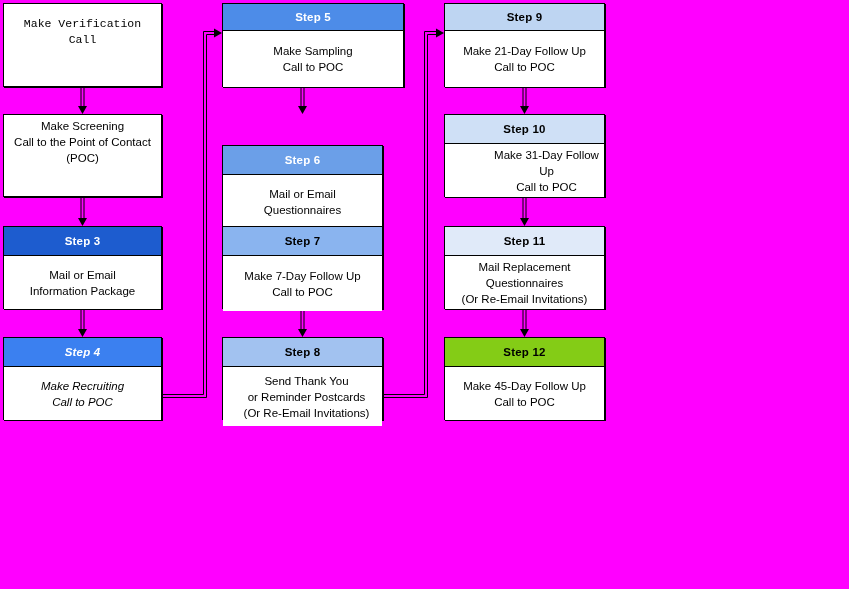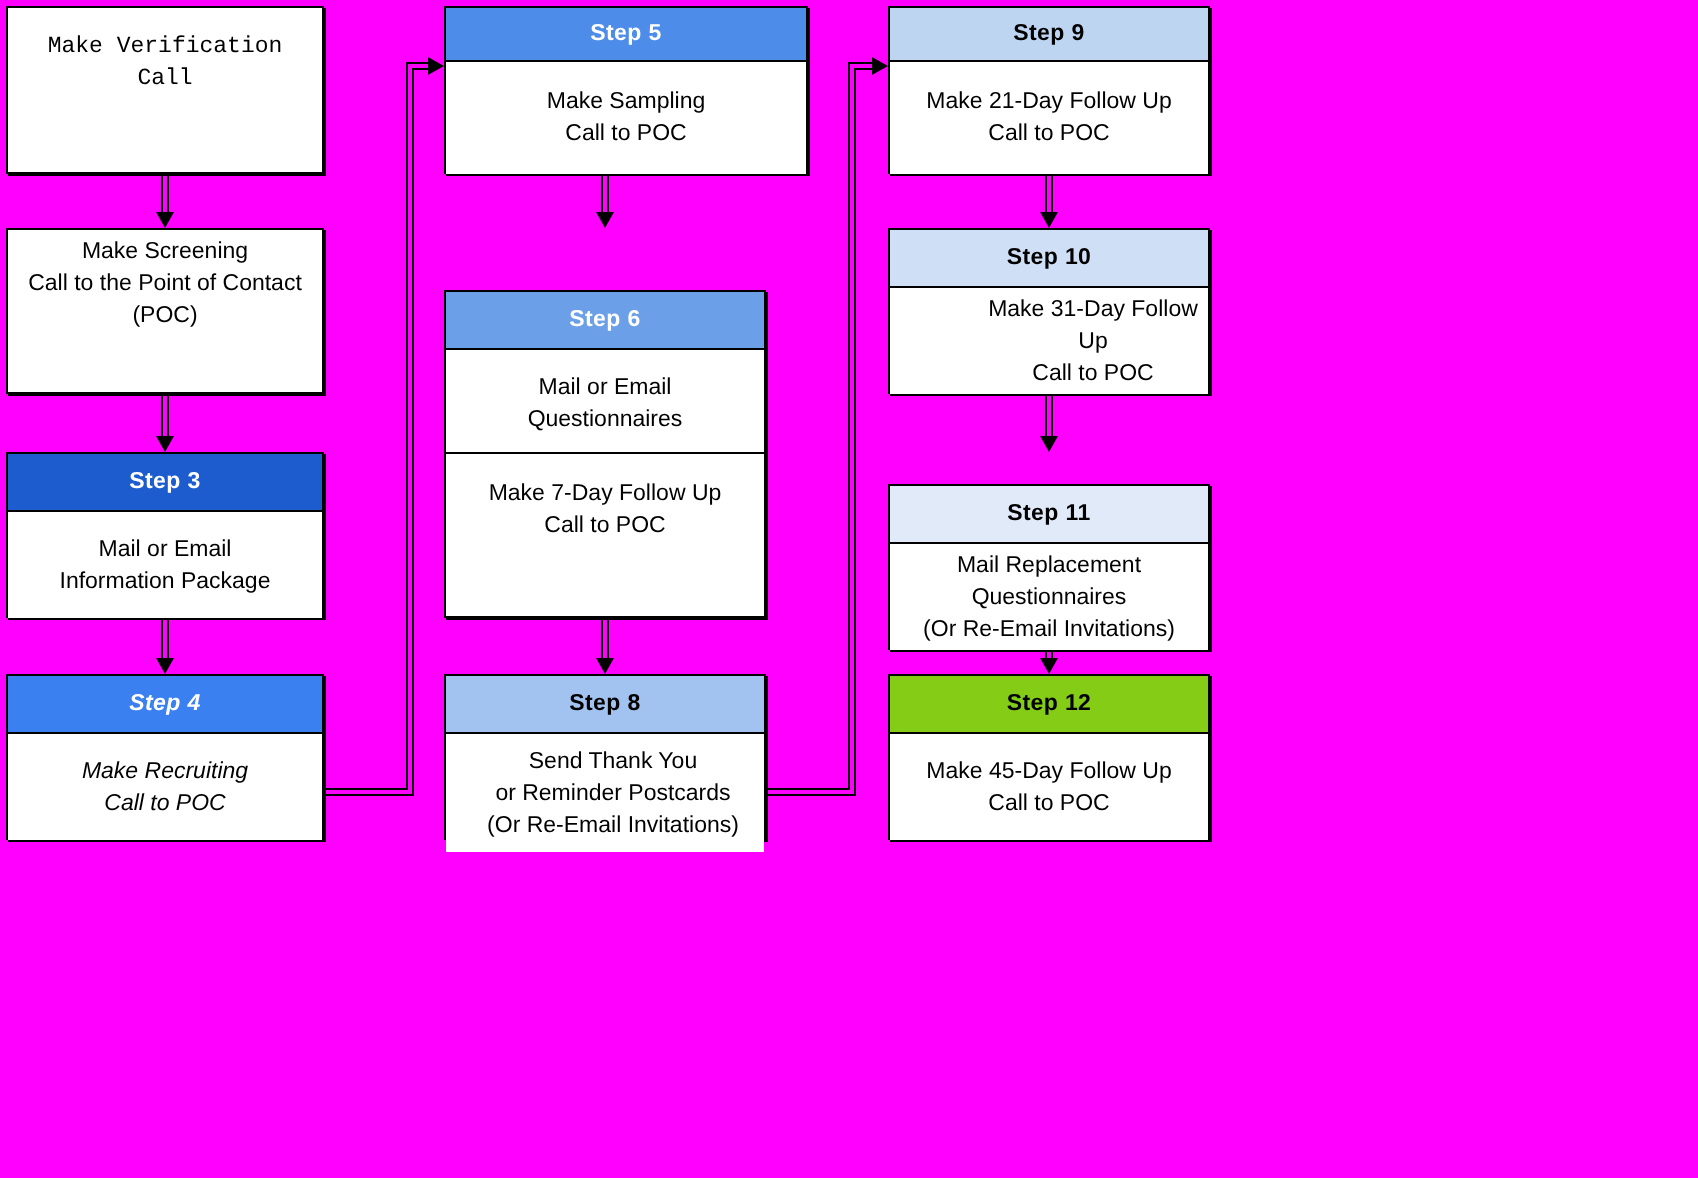--- a/index.html
+++ b/index.html
@@ -136,20 +136,21 @@
       </div>
     </div>
     <div class="node" style="left: 222px; top: 114px; width: 161px; height: 83px; margin-top: 31px;">
       <div class="node-header" style="height: 29px; background: rgb(107, 159, 232); color: rgb(255, 255, 255);">Step 6</div>
       <div class="node-body" style="height: 53px;">
         <span>Mail or Email
 Questionnaires</span>
       </div>
     </div>
     <div class="node" style="left: 222px; top: 226px; width: 161px; height: 83px;">
+      <div class="node-header" style="height: 29px; background: rgb(138, 180, 239); color: rgb(0, 0, 0);">Step 7</div>
       <div class="node-body" style="height: 55px;">
         <span>Make 7-Day Follow Up
 Call to POC</span>
       </div>
     </div>
     <div class="node" style="left: 222px; top: 337px; width: 161px; height: 83px;">
       <div class="node-header" style="height: 29px; background: rgb(162, 194, 240); color: rgb(0, 0, 0);">Step 8</div>
       <div class="node-body" style="height: 59px; padding-left: 12px;">
         <span>Send Thank You
 or Reminder Postcards
@@ -163,21 +164,21 @@
 Call to POC</span>
       </div>
     </div>
     <div class="node" style="left: 444px; top: 114px; width: 161px; height: 83px;">
       <div class="node-header" style="height: 29px; background: rgb(207, 224, 246); color: rgb(0, 0, 0);">Step 10</div>
       <div class="node-body" style="height: 53px; padding-left: 48px;">
         <span>Make 31-Day Follow Up
 Call to POC</span>
       </div>
     </div>
-    <div class="node" style="left: 444px; top: 226px; width: 161px; height: 83px; margin-top: 16px;">
+    <div class="node" style="left: 444px; top: 226px; width: 161px; height: 83px;">
       <div class="node-header" style="height: 29px; background: rgb(224, 234, 249); color: rgb(0, 0, 0);">Step 11</div>
       <div class="node-body" style="height: 53px;">
         <span>Mail Replacement
 Questionnaires
 (Or Re-Email Invitations)</span>
       </div>
     </div>
     <div class="node" style="left: 444px; top: 337px; width: 161px; height: 83px;">
       <div class="node-header" style="height: 29px; background: #84cc16; color: rgb(0, 0, 0);">Step 12</div>
       <div class="node-body" style="height: 53px;">

